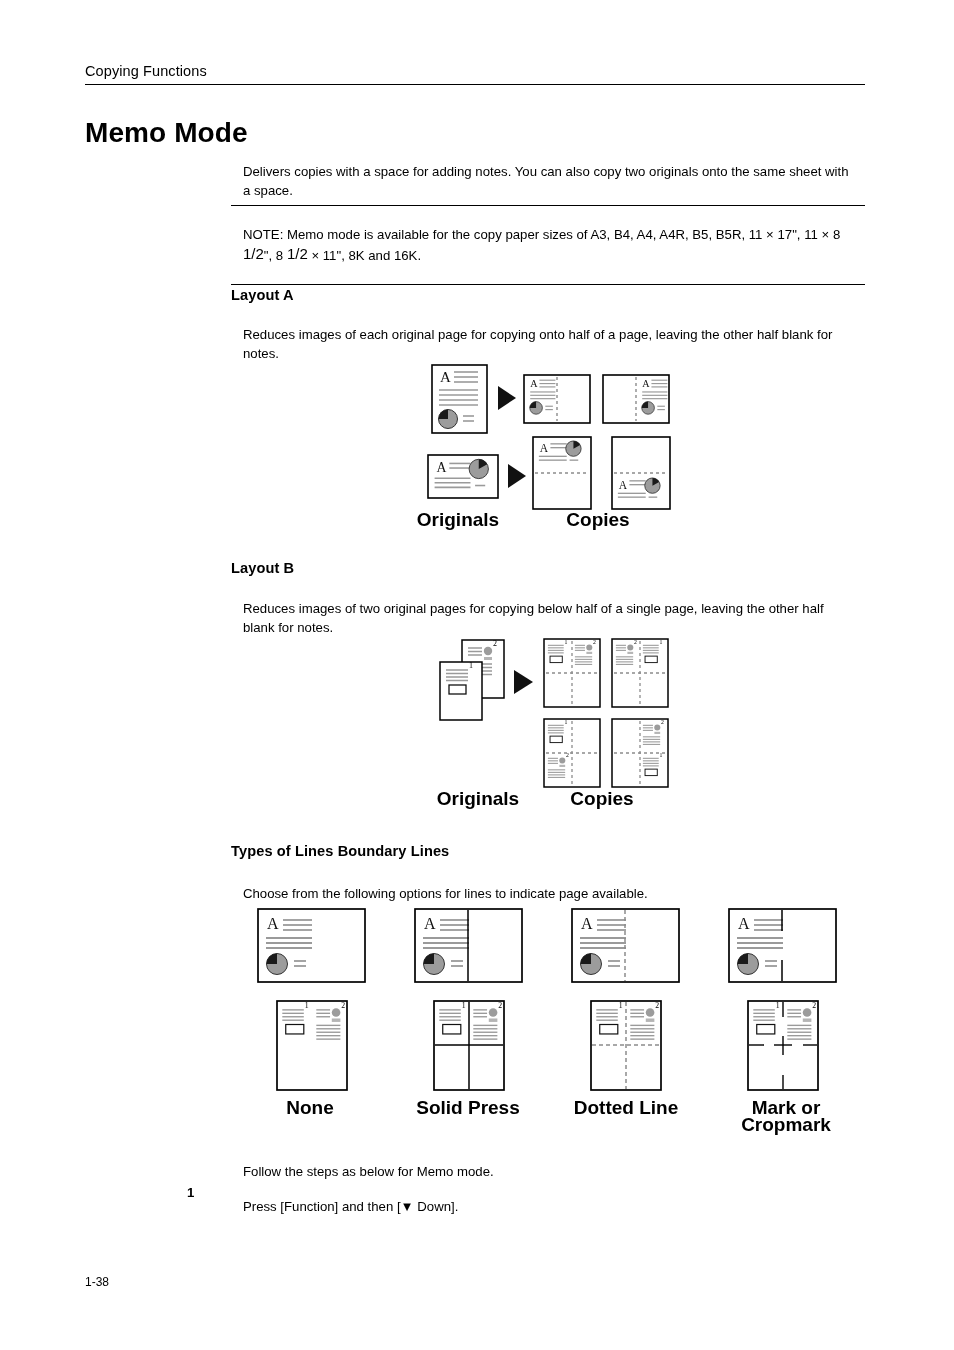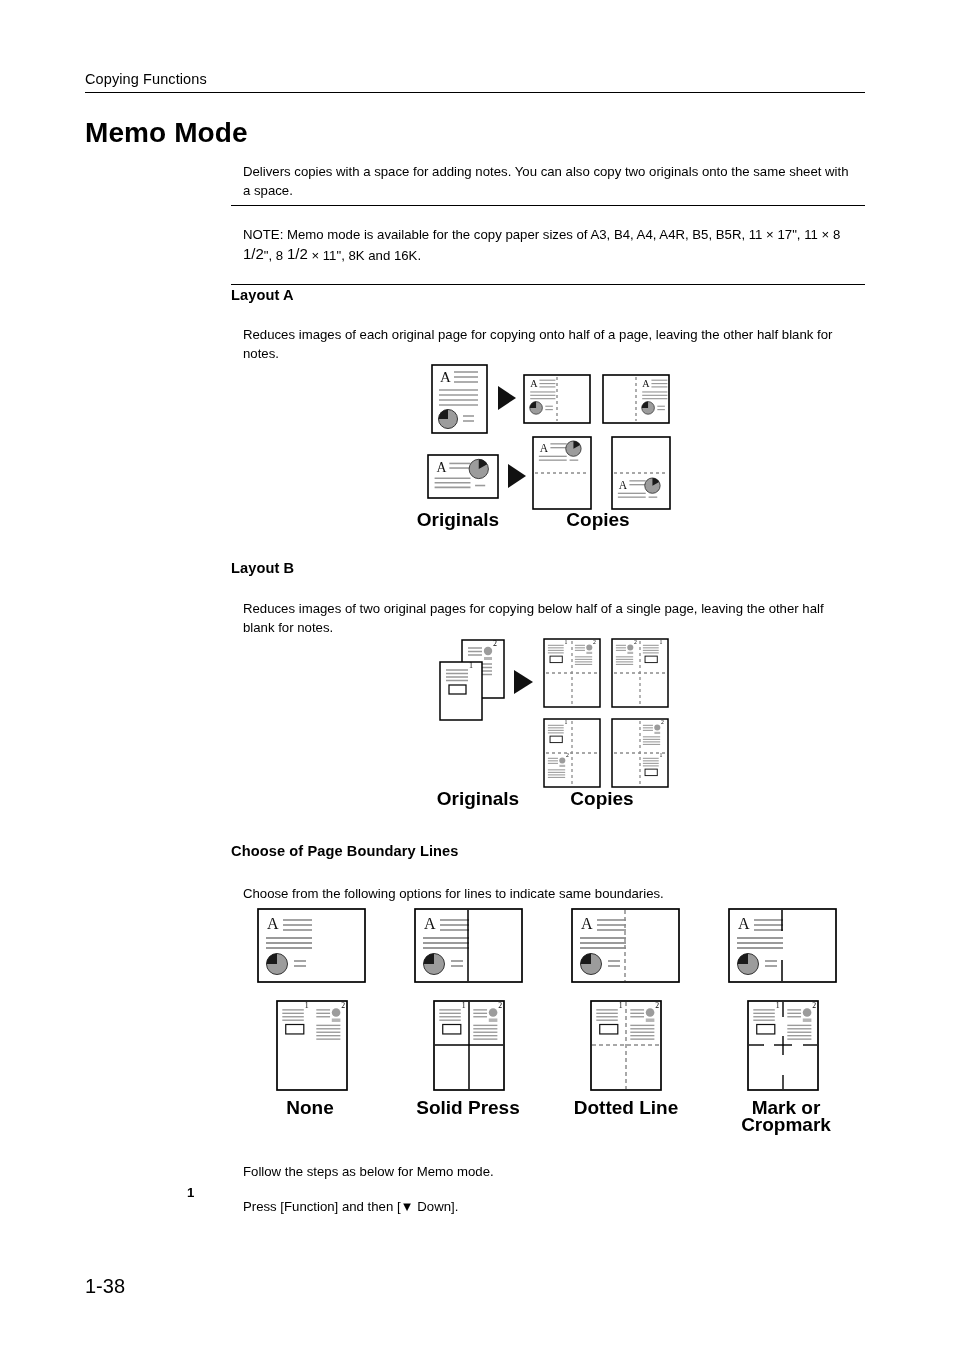--- a/index.html
+++ b/index.html
@@ -13,21 +13,21 @@
     position: relative;
     font-family: "Liberation Sans", sans-serif;
     color: #000000;
     overflow: hidden;
   }
 
   
   .page-header {
     position: absolute;
     left: 85px;
-    top: 70px;
+    top: 62px;
     width: 780px;
   }
   .page-header .running-head {
     font-size: 14.5px;
     line-height: 18px;
     color: #000;
     letter-spacing: 0.1px;
   }
   .page-header .rule {
     border-bottom: 1.6px solid #000;
@@ -91,21 +91,21 @@
     position: absolute;
     font-size: 13.2px;
     font-weight: bold;
   }
 
   
   .folio {
     position: absolute;
     left: 85px;
     top: 1275px;
-    font-size: 20px;
+    font-size: 12px;
   }
 
   
   .fig {
     position: absolute;
   }
   svg { display: block; overflow: visible; }
 </style>
 </head>
 <body>
@@ -377,24 +377,24 @@
       <line x1="208" y1="85" x2="208" y2="149" stroke="#8c8c8c" stroke-width="1.3" stroke-dasharray="3,3"></line>
       <line x1="182" y1="117" x2="234" y2="117" stroke="#8c8c8c" stroke-width="1.3" stroke-dasharray="3,3"></line>
     </g>
   </svg>
 </div>
 
 <div class="fig-label" style="left:422px; top:791px; width:112px;">Originals</div>
 <div class="fig-label" style="left:546px; top:791px; width:112px;">Copies</div>
 
 <div class="body-col" style="top:843px;">
-  <h3 class="sub">Choose of Page Boundary Lines</h3>
+  <h3 class="sub">Types of Lines Boundary Lines</h3>
 </div>
 <div class="body-col" style="top:872px;">
-  <p class="para">Choose from the following options for lines to indicate same boundaries.</p>
+  <p class="para">Choose from the following options for lines to indicate page available.</p>
 </div>
 
 <div class="fig" style="left:256px; top:905px;">
   <svg width="620" height="190" viewBox="0 0 620 190">
     <defs>
 
       <g id="bl-content">
         <text x="7" y="17" font-family="Liberation Serif, serif" font-size="16" fill="#111">A</text>
         <g stroke="#9a9a9a" stroke-width="1.8">
           <line x1="23" y1="8" x2="52" y2="8"></line>

